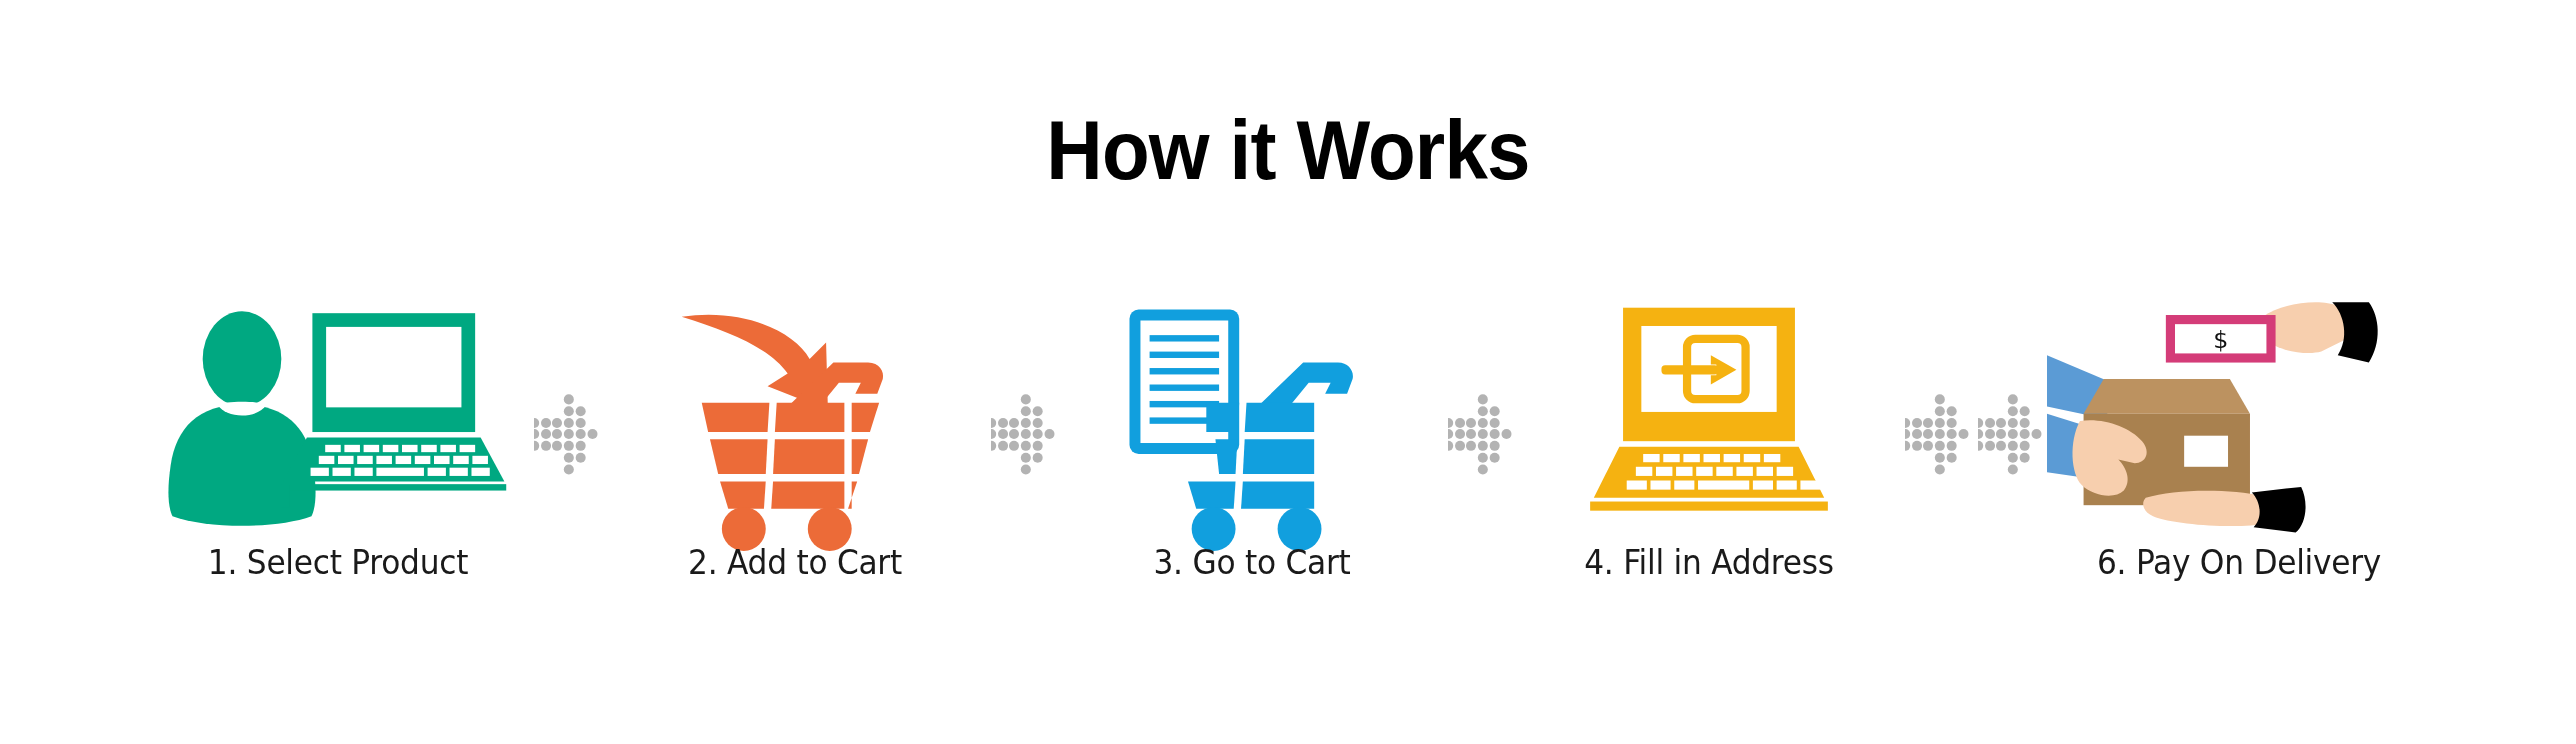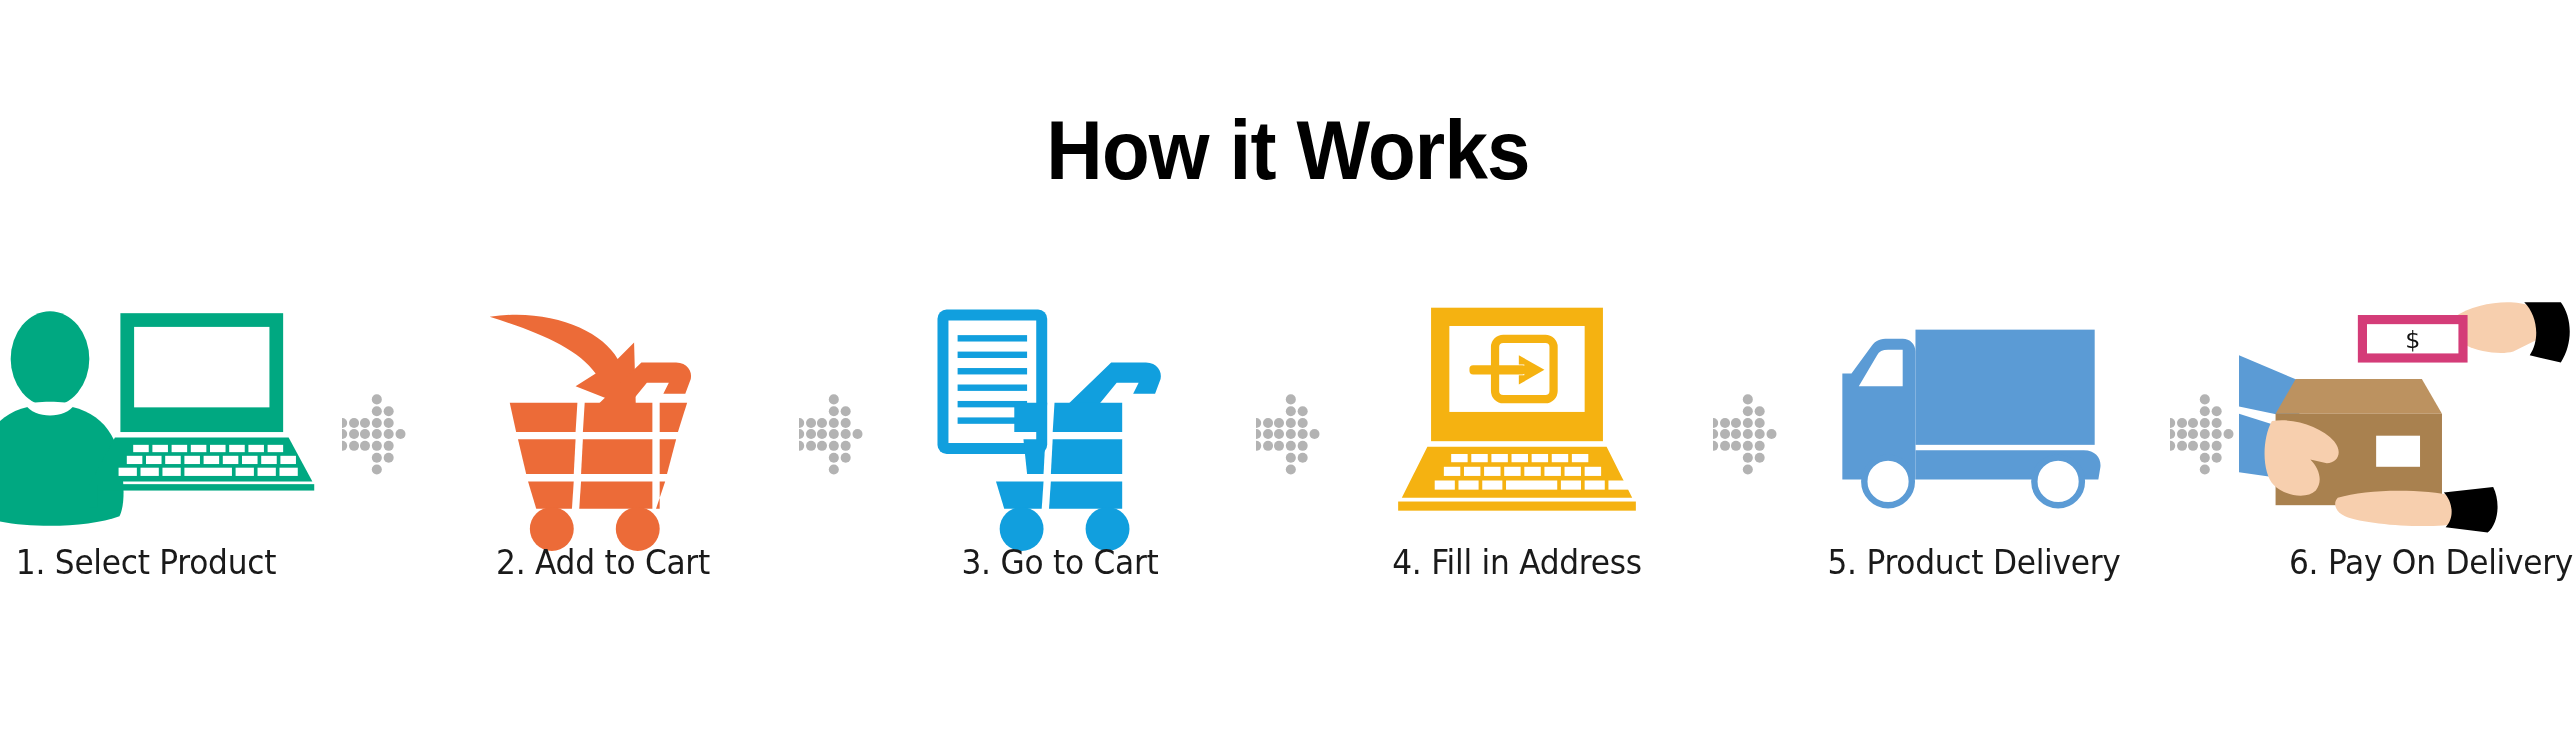--- a/index.html
+++ b/index.html
@@ -370,37 +370,20 @@
             <circle cx="38" cy="45" r="5.5"></circle>
             <circle cx="51" cy="45" r="5.5"></circle>
           <circle cx="0" cy="58" r="5.5"></circle>
             <circle cx="13" cy="58" r="5.5"></circle>
             <circle cx="25" cy="58" r="5.5"></circle>
             <circle cx="38" cy="58" r="5.5"></circle>
         </g>
       </svg>
     </div>
 
-    <div class="step">
-      <div class="icon-box">
-        <svg viewBox="0 0 420 250" xmlns="http://www.w3.org/2000/svg" aria-hidden="true">
-          <g fill="#5B9BD5">
-            <rect x="146" y="30" width="196" height="126"></rect>
-            <path d="M146 162 L330 162 C344 162 350 172 348 182 L346 194 L146 194 Z"></path>
-            <path d="M66 78 L76 78 L98 48 C102 42 108 40 116 40 L132 40 C140 40 146 46 146 54 L146 194 L66 194 Z"></path>
-            <path d="M104 58 C106 54 110 52 116 52 L132 52 L132 92 L84 92 Z" fill="#ffffff"></path>
-          </g>
-          <g>
-            <circle cx="116" cy="196" r="26" fill="#ffffff" stroke="#5B9BD5" stroke-width="7"></circle>
-            <circle cx="302" cy="196" r="26" fill="#ffffff" stroke="#5B9BD5" stroke-width="7"></circle>
-          </g>
-        </svg>
-      </div>
-      <div class="step-label">5. Product Delivery</div>
-    </div>
 
     <div class="arrow-sep">
       <svg width="66" height="82" viewBox="0 0 72 90" xmlns="http://www.w3.org/2000/svg">
         <g fill="#B3B3B3">
           <circle cx="38" cy="7" r="5.5"></circle>
           <circle cx="38" cy="20" r="5.5"></circle>
             <circle cx="51" cy="20" r="5.5"></circle>
           <circle cx="51" cy="33" r="5.5"></circle>
           <circle cx="64" cy="45" r="5.5"></circle>
           <circle cx="51" cy="58" r="5.5"></circle>

